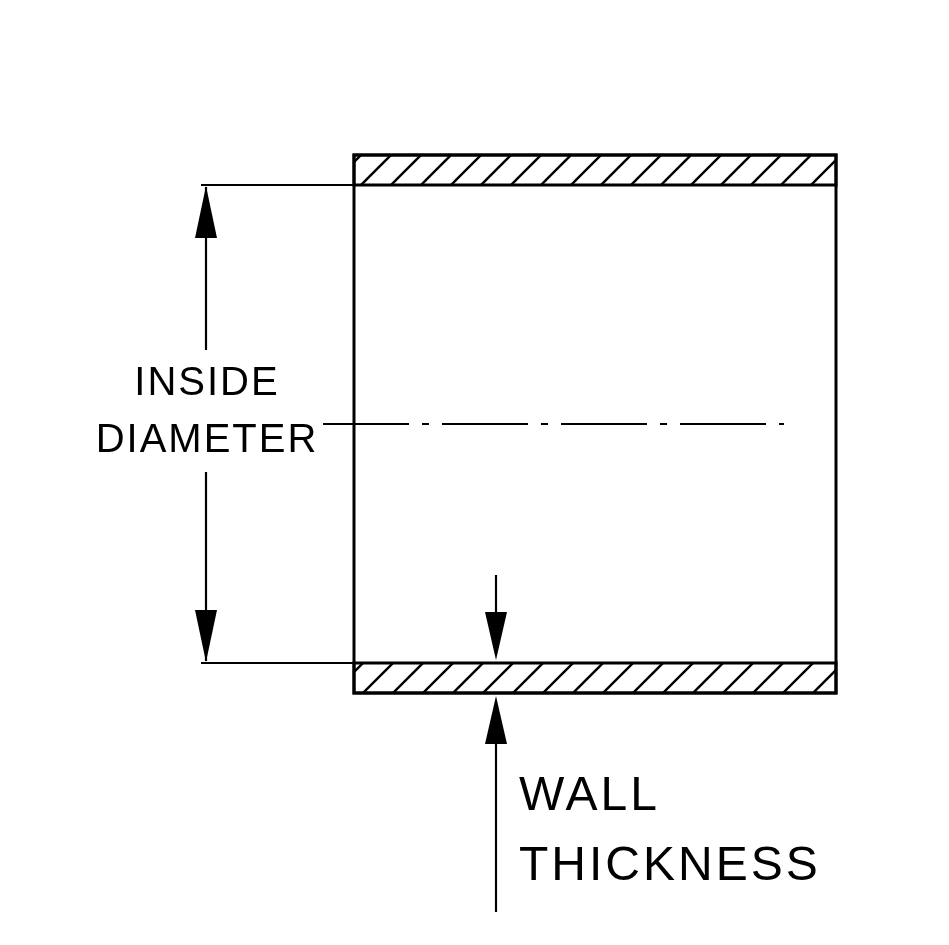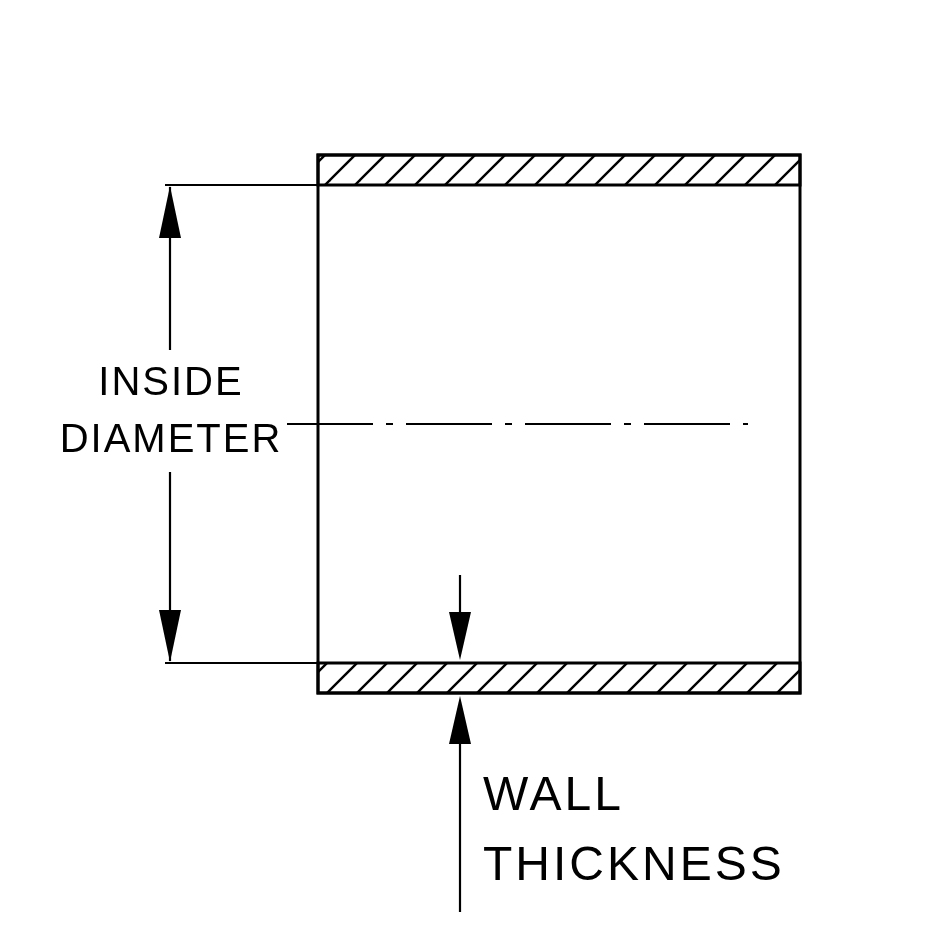--- a/index.html
+++ b/index.html
@@ -12,20 +12,21 @@
     padding: 0;
     background: var(--bg-color);
   }
   .page {
     width: 949px;
     height: 945px;
     margin: 0 auto;
     background: var(--bg-color);
     position: relative;
     font-family: "Liberation Sans", sans-serif;
+    padding-left: 36px;
   }
   svg { display: block; }
 
   .outline {
     fill: none;
     stroke: var(--line-color);
     stroke-width: 3;
   }
   .hatched {
     fill: url(#hatch);

